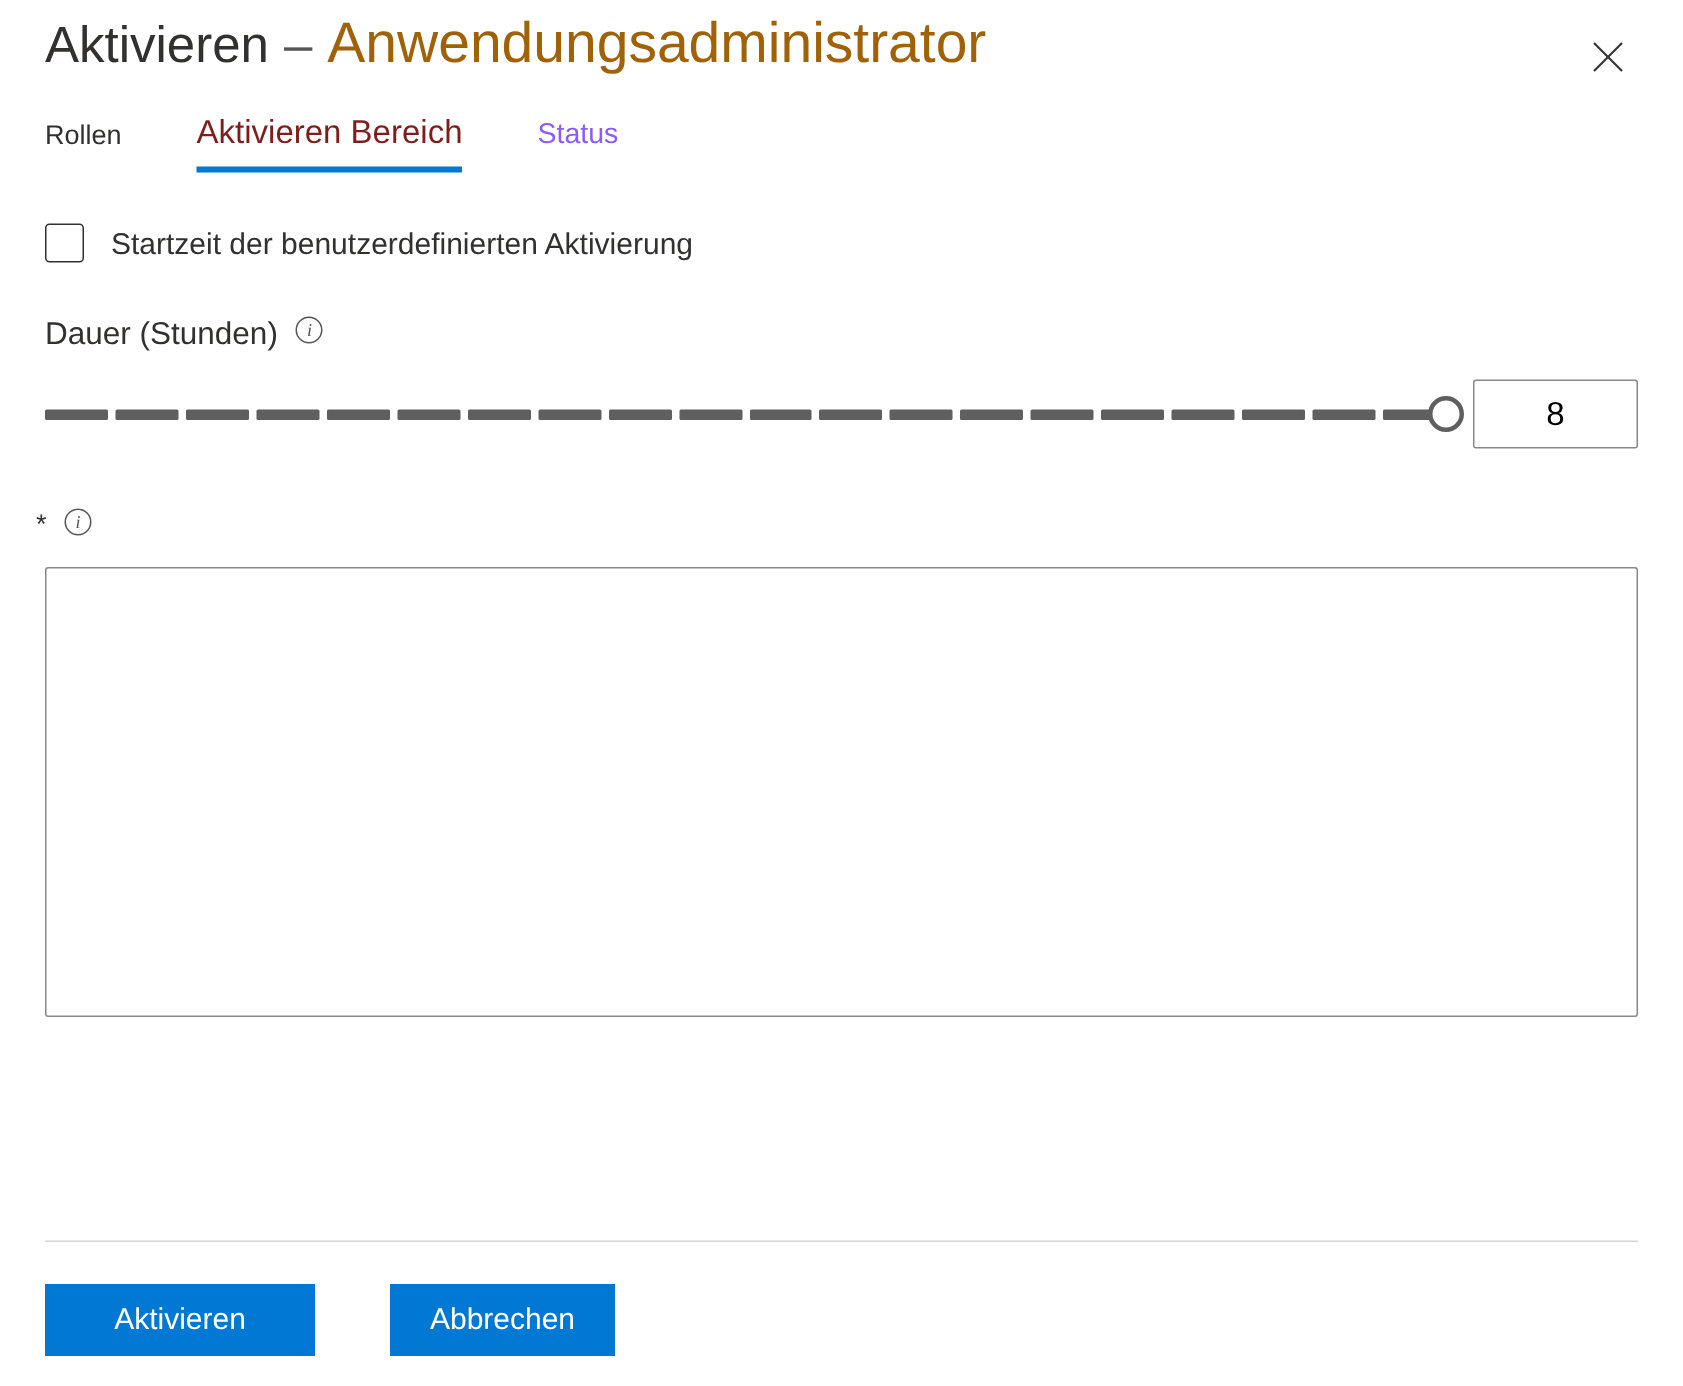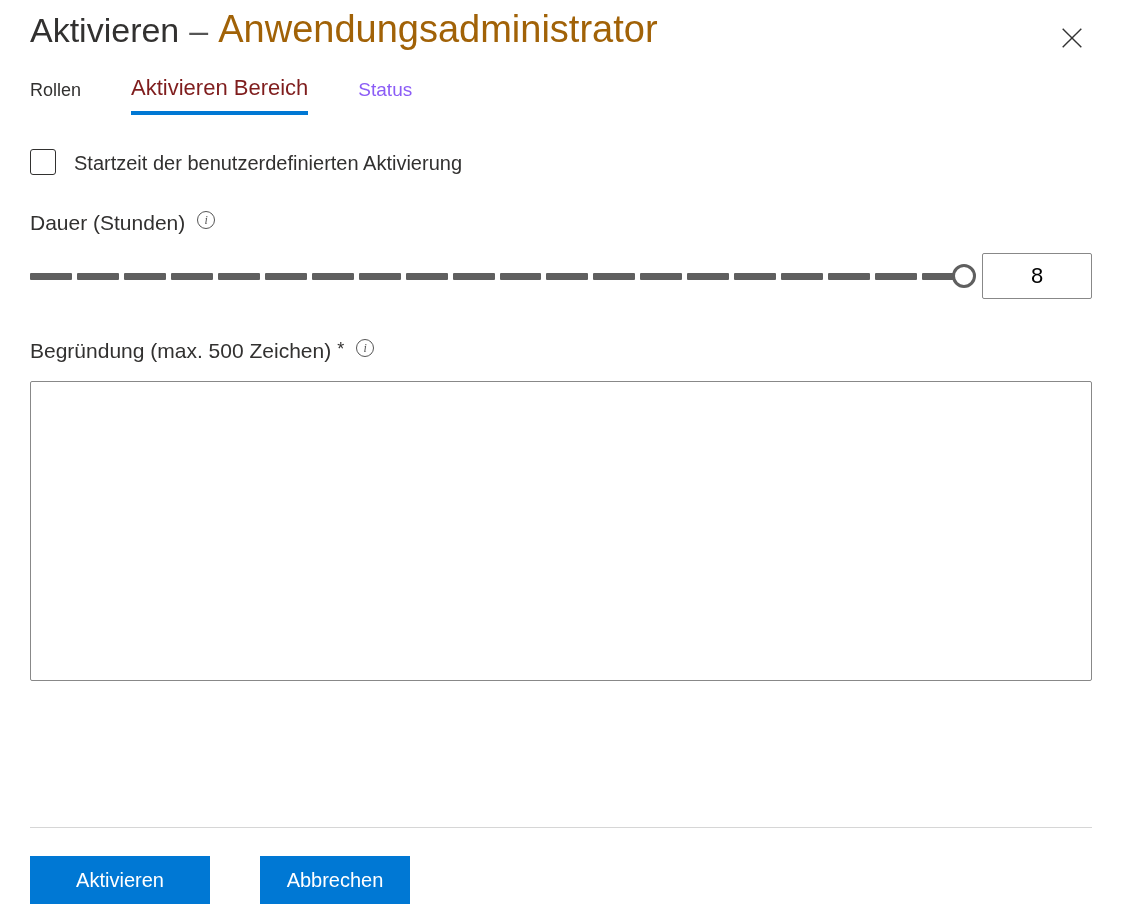--- a/index.html
+++ b/index.html
@@ -278,21 +278,20 @@
       <div class="seg"></div>
       <div class="seg"></div>
       <div class="seg"></div>
       <div class="seg"></div>
       <div class="slider-thumb"></div>
     </div>
     <input class="duration-box" type="text" value="8" style="">
   </div>
 
   <div class="field-label-row">
-    <span class="field-label">Begründung (max. 500 Zeichen)</span>
     <span class="required-mark">*</span>
     <span class="info-icon">i</span>
   </div>
 
   <textarea class="reason-textarea" style=""></textarea>
 
   <div class="footer">
     <button class="btn">Aktivieren</button>
     <button class="btn btn-secondary">Abbrechen</button>
   </div>

